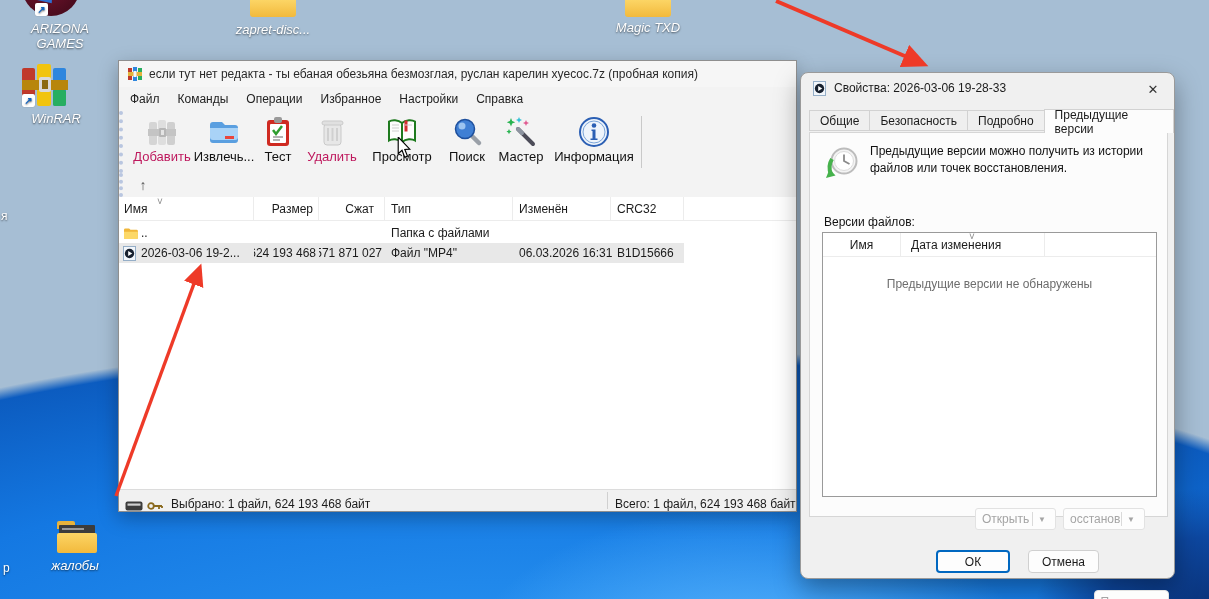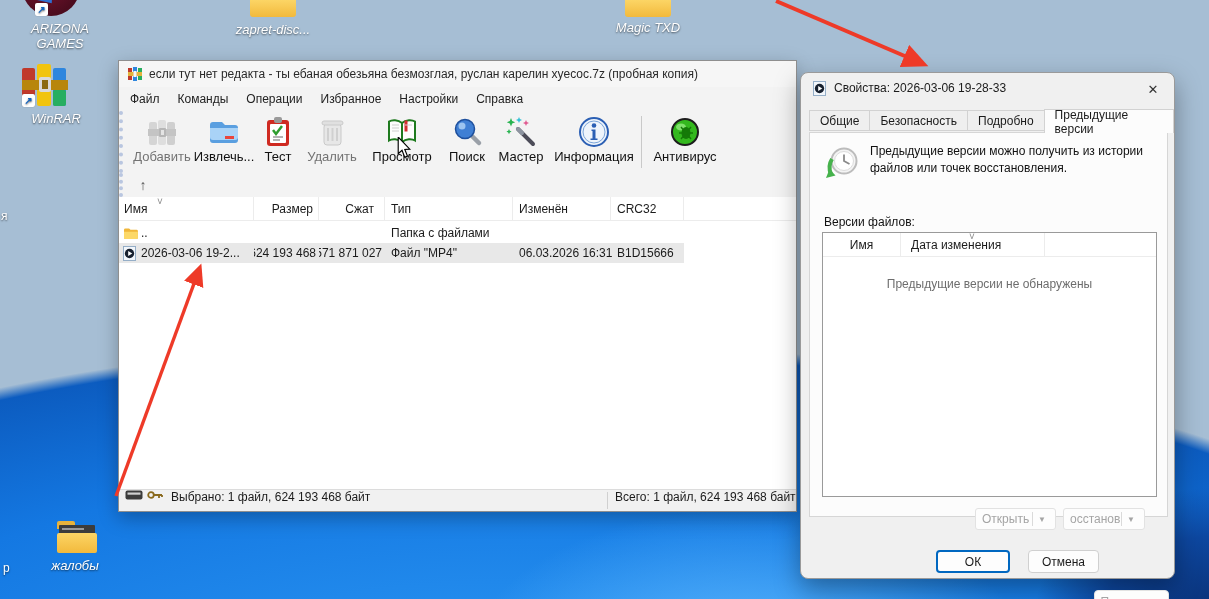--- a/index.html
+++ b/index.html
@@ -48,36 +48,36 @@
     border:1px solid #8f8f8f; box-shadow:0 6px 18px rgba(0,0,0,.28); }
   .wr-title { position:absolute; left:0; top:0; right:0; height:26px; background:#f6f6f6; display:flex; align-items:center; padding-left:8px; gap:6px; }
   .wr-title .t { color:#2a2a2a; white-space:nowrap; overflow:hidden; }
   .wr-menu { position:absolute; left:0; top:26px; right:0; height:24px; display:flex; align-items:center; padding-left:2px; }
   .wr-menu .mi { padding:3px 9px; color:#222; }
   .wr-toolbar { position:absolute; left:0; top:50px; right:0; height:62px; display:flex; align-items:flex-start; padding:3px 0 0 8px; border-left:4px dotted #b9c6e0; }
   .tbtn { width:62px; display:flex; flex-direction:column; align-items:center; gap:1px; padding-top:2px; }
   .tbtn.wide { width:78px; }
   .tbtn svg { width:32px; height:32px; }
   .tbtn .tl { font-size:13px; color:#111; }
-  .tbtn.dis .tl { color:#737373; }
+  .tbtn.dis .tl { color:#be185d; }
   .tbtn.dis svg { opacity:.55; filter:grayscale(1); }
   .tb-sep { width:1px; height:52px; background:#c9c9c9; margin:2px 4px 0 2px; }
   .wr-address { position:absolute; left:0; top:112px; right:0; height:24px; border-left:4px dotted #b9c6e0; display:flex; align-items:center; }
   .up-btn { width:24px; height:20px; margin-left:8px; display:flex; align-items:center; justify-content:center; color:#555; font-size:14px; }
   .wr-cols { position:absolute; left:0; top:136px; right:0; height:24px; background:#fff; border-bottom:1px solid #ececec; }
   .col { position:absolute; top:0; height:24px; display:flex; align-items:center; font-size:12px; color:#1b1b1b; border-right:1px solid #ececec; }
   .col.r { justify-content:flex-end; }
   .sortchev { position:absolute; top:-1px; font-size:10px; color:#8a8a8a; }
   .wr-list { position:absolute; left:0; top:160px; right:0; bottom:22px; background:#fff; }
   .frow { position:absolute; left:0; height:20px; display:flex; align-items:center; }
   .frow .cell { position:absolute; top:0; height:20px; display:flex; align-items:center; white-space:nowrap; overflow:hidden; }
   .frow .cell.r { justify-content:flex-end; }
   .sel-bg { position:absolute; left:0; width:565px; height:20px; background:#e8e8e8; }
   .wr-status { position:absolute; left:0; bottom:0; right:0; height:22px; background:#f1f1f1; border-top:1px solid #dcdcdc;
-    display:flex; align-items:flex-start; font-size:12px; color:#1b1b1b; }
+    display:flex; align-items:flex-end; font-size:12px; color:#1b1b1b; }
   .st-div { position:absolute; left:488px; top:2px; bottom:2px; width:1px; background:#d0d0d0; }
   .st-right { position:absolute; left:496px; }
   .st-icons { display:flex; gap:4px; margin:0 8px 0 6px; align-items:center; }
 
   
   .dlg { position:absolute; left:800px; top:72px; width:375px; height:507px; background:#f0f0f0;
     border:1px solid #9a9a9a; border-radius:8px; box-shadow:0 10px 26px rgba(0,0,0,.35); }
   .dlg-title { position:absolute; left:0; top:0; right:0; height:30px; display:flex; align-items:center; padding-left:12px; gap:8px; }
   .dlg-title .t { color:#1b1b1b; }
   .dlg-close { position:absolute; right:6px; top:4px; width:30px; height:24px; display:flex; align-items:center; justify-content:center;
@@ -248,29 +248,20 @@
       <div class="tbtn wide" style="width:90px">
         <svg viewBox="0 0 32 32">
           <circle cx="16" cy="16" r="14" fill="#eef4fb" stroke="#2b5fb4" stroke-width="2"></circle>
           <circle cx="16" cy="16" r="11" fill="none" stroke="#7aa4d8" stroke-width="1"></circle>
           <circle cx="16" cy="9.5" r="2.3" fill="#2b5fb4"></circle>
           <path d="M13.5 13.5 h4 v9 h2 v1.5 h-7 v-1.5 h2 v-7.5 h-1z" fill="#2b5fb4"></path>
         </svg>
         <span class="tl">Информация</span>
       </div>
       <div class="tb-sep"></div>
-      <div class="tbtn wide">
-        <svg viewBox="0 0 32 32">
-          <circle cx="16" cy="16" r="13" fill="#34b81e" stroke="#1d1d1d" stroke-width="2"></circle>
-          <ellipse cx="12" cy="11" rx="5" ry="3.5" fill="#8ee87a" opacity=".85"></ellipse>
-          <ellipse cx="17" cy="17" rx="4.5" ry="6" fill="#157a08"></ellipse>
-          <path d="M12 11 l10 12 M22 11 l-10 12 M10 17 h14" stroke="#157a08" stroke-width="1.4"></path>
-        </svg>
-        <span class="tl">Антивирус</span>
-      </div>
     </div>
 
     <div class="wr-address">
       <div class="up-btn">↑</div>
     </div>
 
     <div class="wr-cols">
       <div class="col" style="left:0; width:135px; padding-left:5px;">
         <span>Имя</span>
           <span class="sortchev" style="left:38px;">˅</span>

